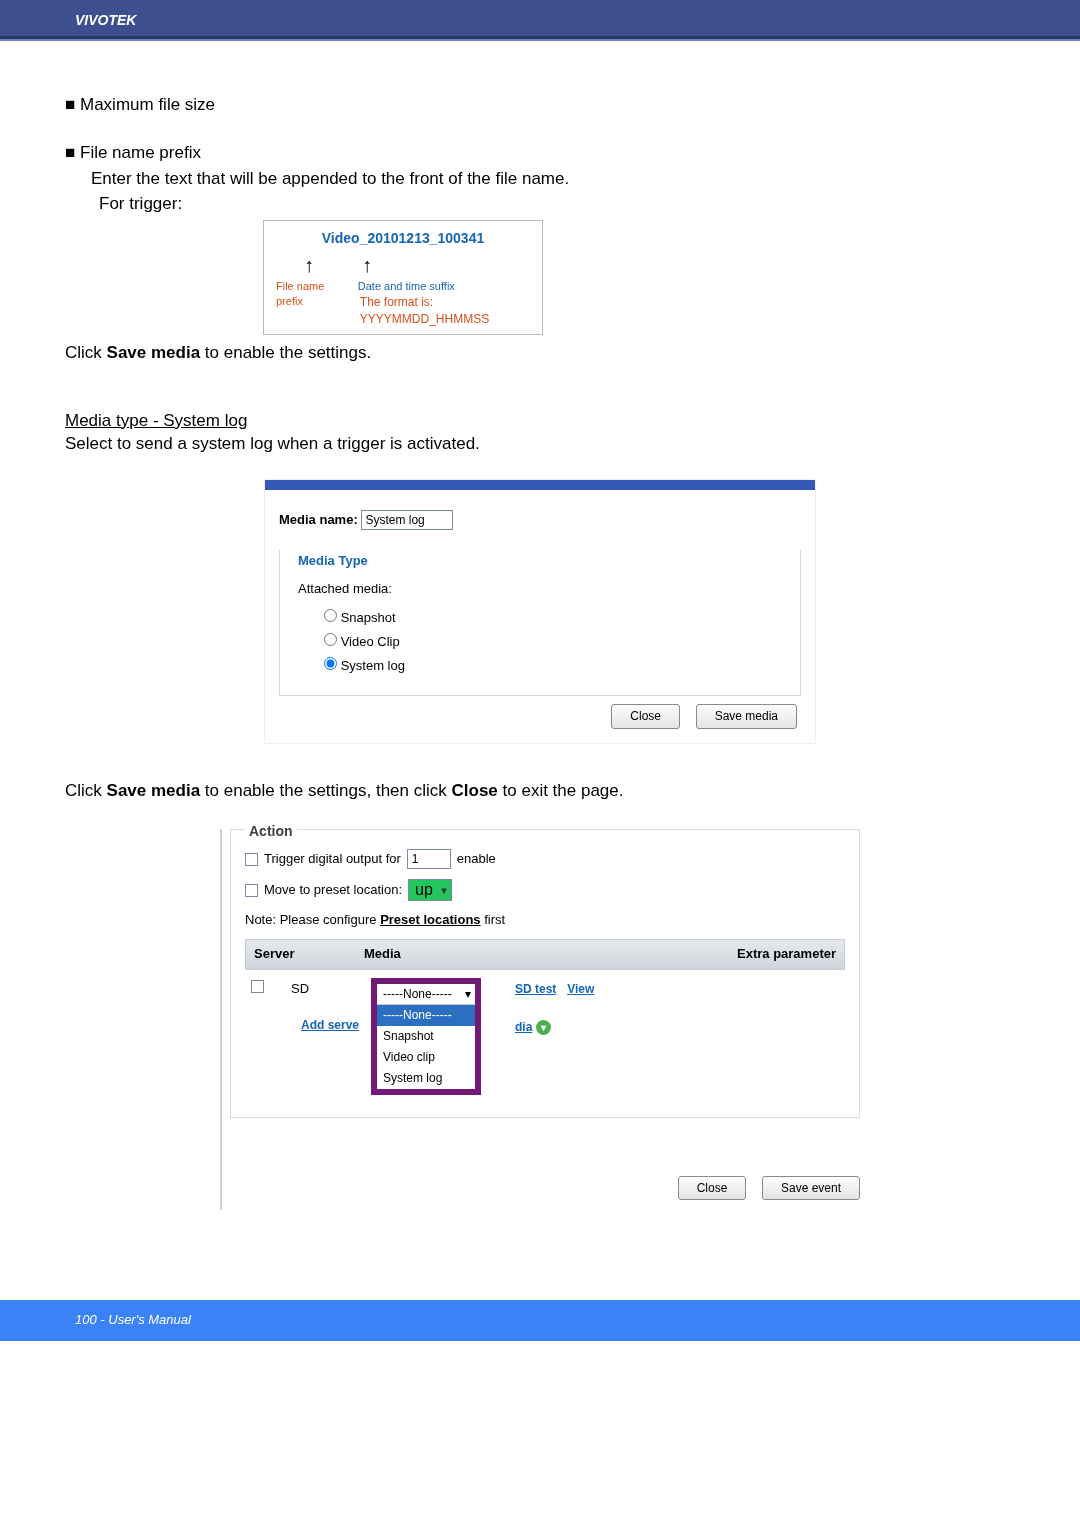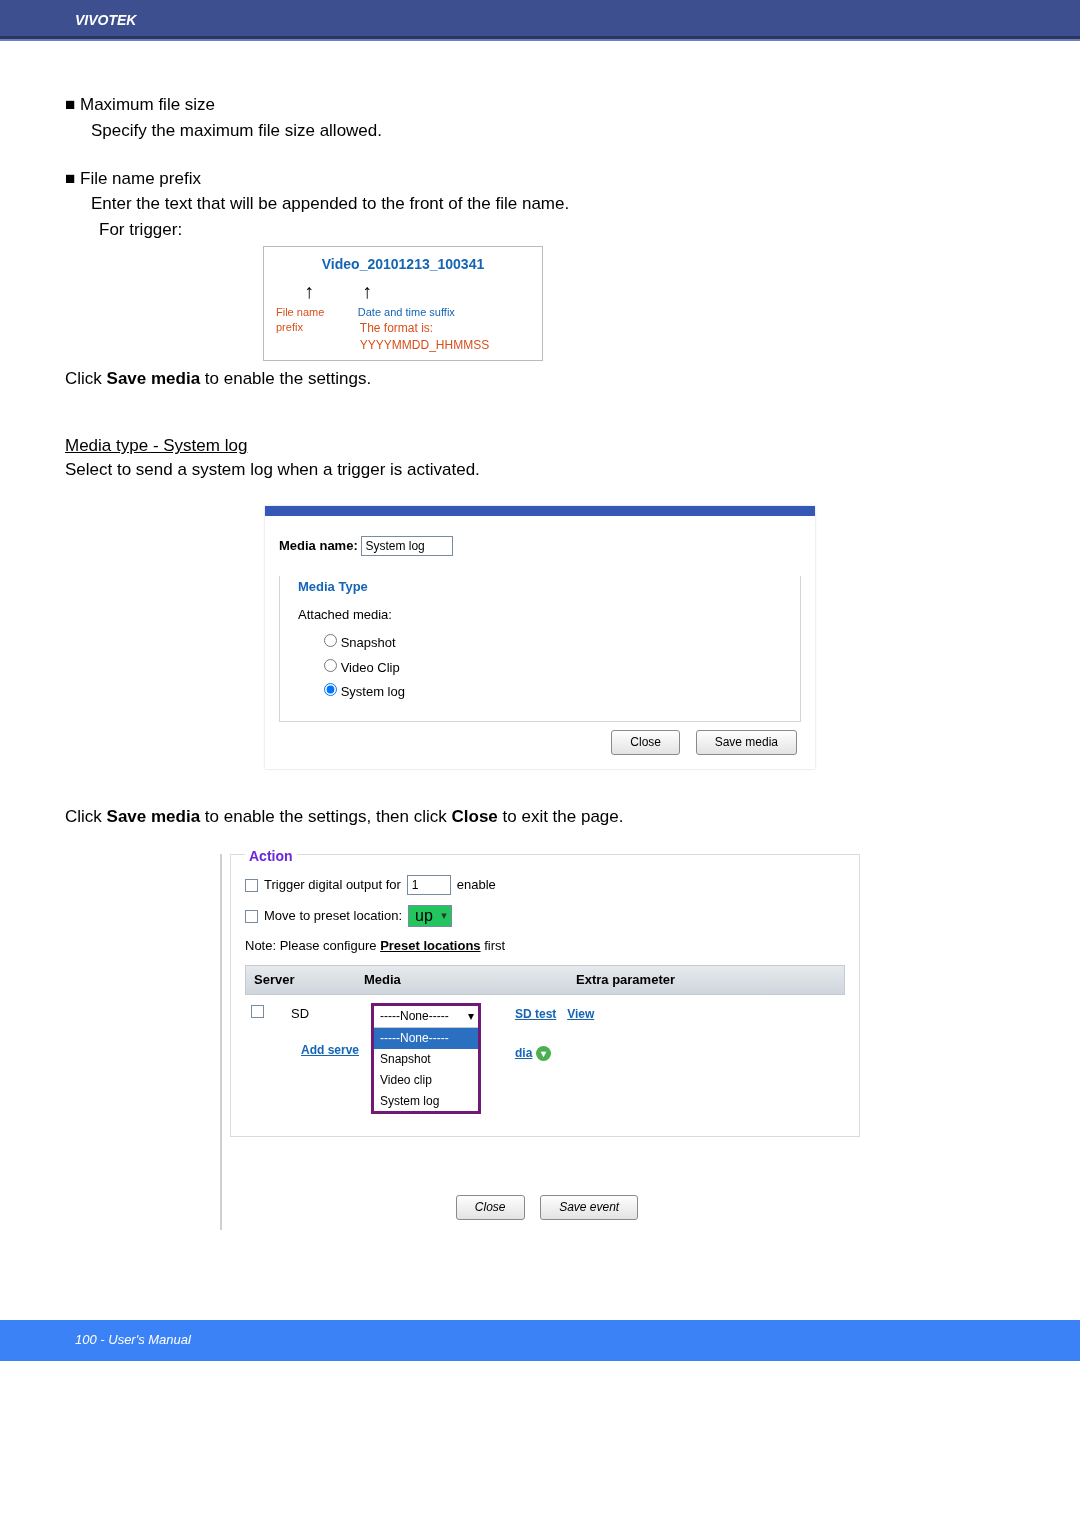--- a/index.html
+++ b/index.html
@@ -115,21 +115,21 @@
     font-size: 13px;
     border-left: 2px solid #d0d0d0;
     position: relative;
   }
   .action-fieldset {
     border: 1px solid #d8dce2;
     padding: 10px 14px 14px 14px;
     margin-left: 8px;
   }
   .action-legend {
-    color: #6d28d9;
+    color: #404040;
     font-weight: bold;
     font-size: 14px;
     position: relative;
     top: -18px;
     background: #fff;
     padding: 0 4px;
   }
   .action-row { margin: 4px 0 10px 0; display: flex; align-items: center; gap: 6px;}
   .action-row input[type="text"] {
     width: 44px; height: 20px; border: 1px solid #7a8aa0; font-size: 12px; padding: 1px 4px;
@@ -145,66 +145,65 @@
   .note-line .link { text-decoration: underline; font-weight: bold; color: #000; margin-top: 36px;}
   .action-table-head {
     background: linear-gradient(#e6eaee,#cfd5dc);
     display: flex;
     font-weight: bold;
     font-size: 13px;
     border: 1px solid #c6cbd2;
   }
   .action-table-head .col1 { width: 110px; padding: 5px 8px;}
   .action-table-head .col2 { width: 160px; padding: 5px 8px;}
-  .action-table-head .col3 { flex: 1; padding: 5px 8px 5px 60px;}
+  .action-table-head .col3 { flex: 1; padding: 5px 8px 5px 60px; text-align: right;}
   .action-table-row { display: flex; align-items: flex-start; padding: 8px 6px; gap: 14px;}
   .checkbox { width: 13px; height: 13px; border: 1px solid #7a8aa0; background: #fff; display: inline-block; }
   .link-blue { color: #1565b5; text-decoration: underline; font-weight: bold; font-size: 12px;}
   .dropdown-open {
-    border: 3px solid #701a75;
+    border: 6px solid #701a75;
     width: 110px;
     font-size: 12px;
     background: #fff;
     position: relative;
     top: 14px;
     left: 0;
   }
   .dropdown-open .sel {
     padding: 2px 6px; border-bottom: 1px solid #c6cbd2; position: relative;
   }
   .dropdown-open .sel::after { content:"▾"; position:absolute; right:4px;}
   .dropdown-open .opt { padding: 2px 6px; }
   .dropdown-open .none-h { background: #2b6fc0; color: #fff;}
   .round-green {
     display: inline-block; width: 15px; height: 15px; border-radius: 50%;
     background: #4caf50; color: #fff; font-size: 10px; text-align: center; line-height: 15px;
     font-weight: bold;
   }
-  .action-buttons { text-align: center; padding: 58px 0 10px 0; font-style: italic;}
+  .action-buttons { text-align: right; padding: 58px 0 10px 0;}
   .footer {
     background: #3b82f6;
     color: #fff;
     font-style: italic;
     font-size: 13px;
     padding: 12px 30px 14px 75px;
     margin-top: 60px;
   }
 </style>
 </head>
 <body>
 
 <div class="page-header">
   <span>VIVOTEK</span>
 </div>
 <div class="header-underline"></div>
 
 <div class="content">
 
   <div class="bullet-row">■ Maximum file size</div>
-  <div class="bullet-sub">Specify the maximum file size allowed.</div>
 
   <div class="gap"></div>
 
   <div class="bullet-row">■ File name prefix</div>
   <div class="bullet-sub">Enter the text that will be appended to the front of the file name.</div>
   <div class="bullet-sub" style="margin-left:34px">For trigger:</div>
 
   <div class="example-box">
     <div class="title">Video_20101213_100341</div>
     <div class="example-arrows">

